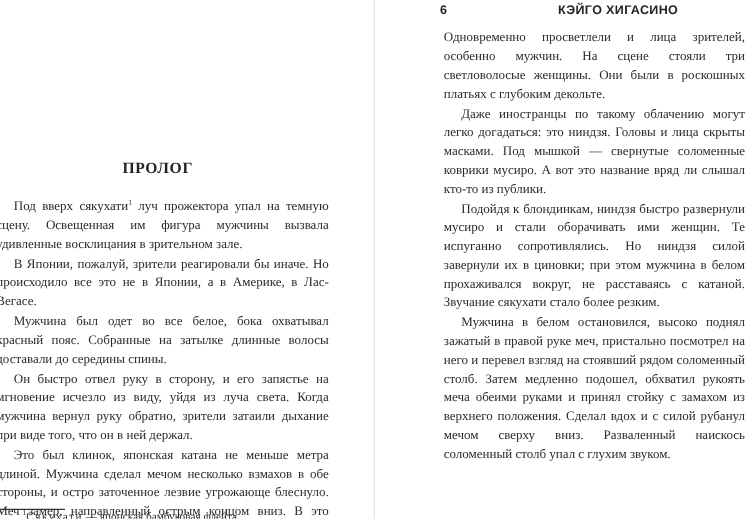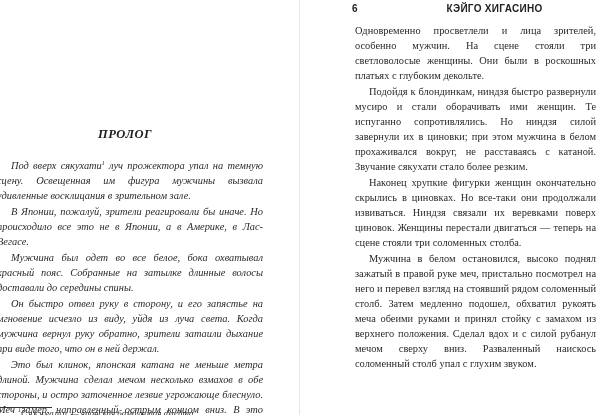--- a/index.html
+++ b/index.html
@@ -1,19 +1,19 @@
 <!DOCTYPE html>
 <html><head>
 <meta charset="utf-8">
 <style>
   html, body { margin:0; padding:0; }
   body { width:600px; height:415px; background:#fff; overflow:hidden; position:relative;
          font-family:"Liberation Serif","DejaVu Serif",serif; color:#2a2a2a; }
   .page { position:absolute; top:0; height:415px; overflow:hidden; }
-  .left { left:0; width:299px;font-style:italic; }
+  .left { left:0; width:299px; }
   .right { left:300px; width:300px; }
   .divider { position:absolute; left:299px; top:0; width:1px; height:415px; background:#e6e6e6; }
   .chapter-title { position:absolute; left:98px; top:127px; font-weight:bold; font-size:12.5px; letter-spacing:0.5px; color:#222; }
   .text-block { position:absolute; font-size:10.4px; line-height:15px; text-align:justify; }
   .left .text-block { left:-4px; top:157px; width:268px; }
   .text-block p { margin:1px; text-indent:14px; }
   .text-block p.noindent { text-indent:0; }
   sup { font-size:6px; vertical-align:4px; line-height:0; }
   .fn-rule { position:absolute; left:0; top:407px; width:52px; height:1px; background:#333; }
   .footnote { position:absolute; left:18px; top:408px; font-size:9px; white-space:nowrap; }
@@ -41,17 +41,17 @@
 
 <div class="divider"></div>
 
 <div class="page right">
   <div class="header">
     <span class="pnum">6</span>
     <span class="author">КЭЙГО ХИГАСИНО</span>
   </div>
   <div class="text-block">
     <p class="noindent">Одновременно просветлели и лица зрителей, особенно мужчин. На сцене стояли три светловолосые женщины. Они были в роскошных платьях с глубоким декольте.</p>
+    <p>Даже иностранцы по такому облачению могут легко догадаться: это ниндзя. Головы и лица скрыты масками. Под мышкой — свернутые соломенные коврики мусиро. А вот это название вряд ли слышал кто-то из публики.</p>
     <p>Подойдя к блондинкам, ниндзя быстро развернули мусиро и стали оборачивать ими женщин. Те испуганно сопротивлялись. Но ниндзя силой завернули их в циновки; при этом мужчина в белом прохаживался вокруг, не расставаясь с катаной. Звучание сякухати стало более резким.</p>
-    <p>Наконец хрупкие фигурки женщин окончательно скрылись в циновках. Но все-таки они продолжали извиваться. Ниндзя связали их веревками поверх циновок. Женщины перестали двигаться — теперь на сцене стояли три соломенных столба.</p>
     <p>Мужчина в белом остановился, высоко поднял зажатый в правой руке меч, пристально посмотрел на него и перевел взгляд на стоявший рядом соломенный столб. Затем медленно подошел, обхватил рукоять меча обеими руками и принял стойку с замахом из верхнего положения. Сделал вдох и с силой рубанул мечом сверху вниз. Разваленный наискось соломенный столб упал с глухим звуком.</p>
   </div>
 </div>
 
 </body></html>

